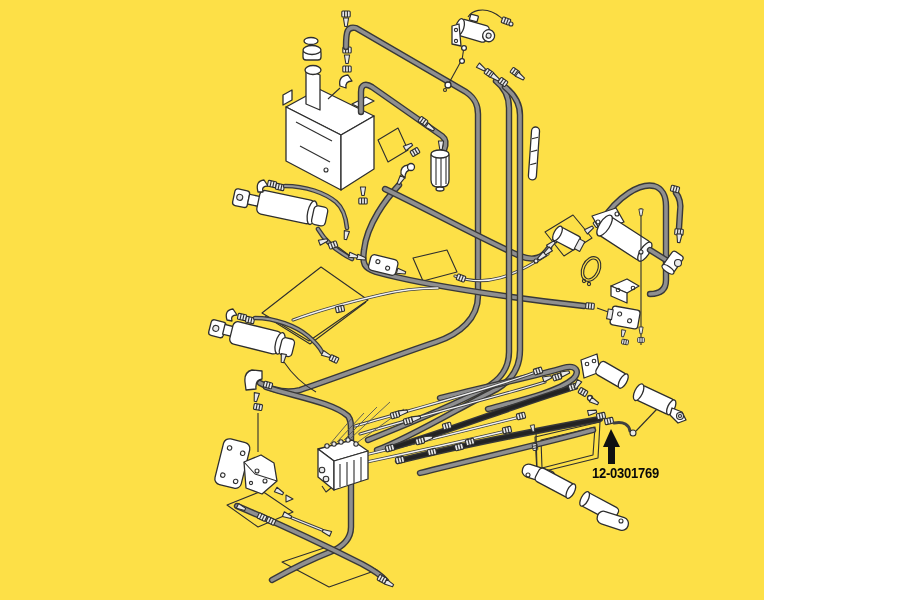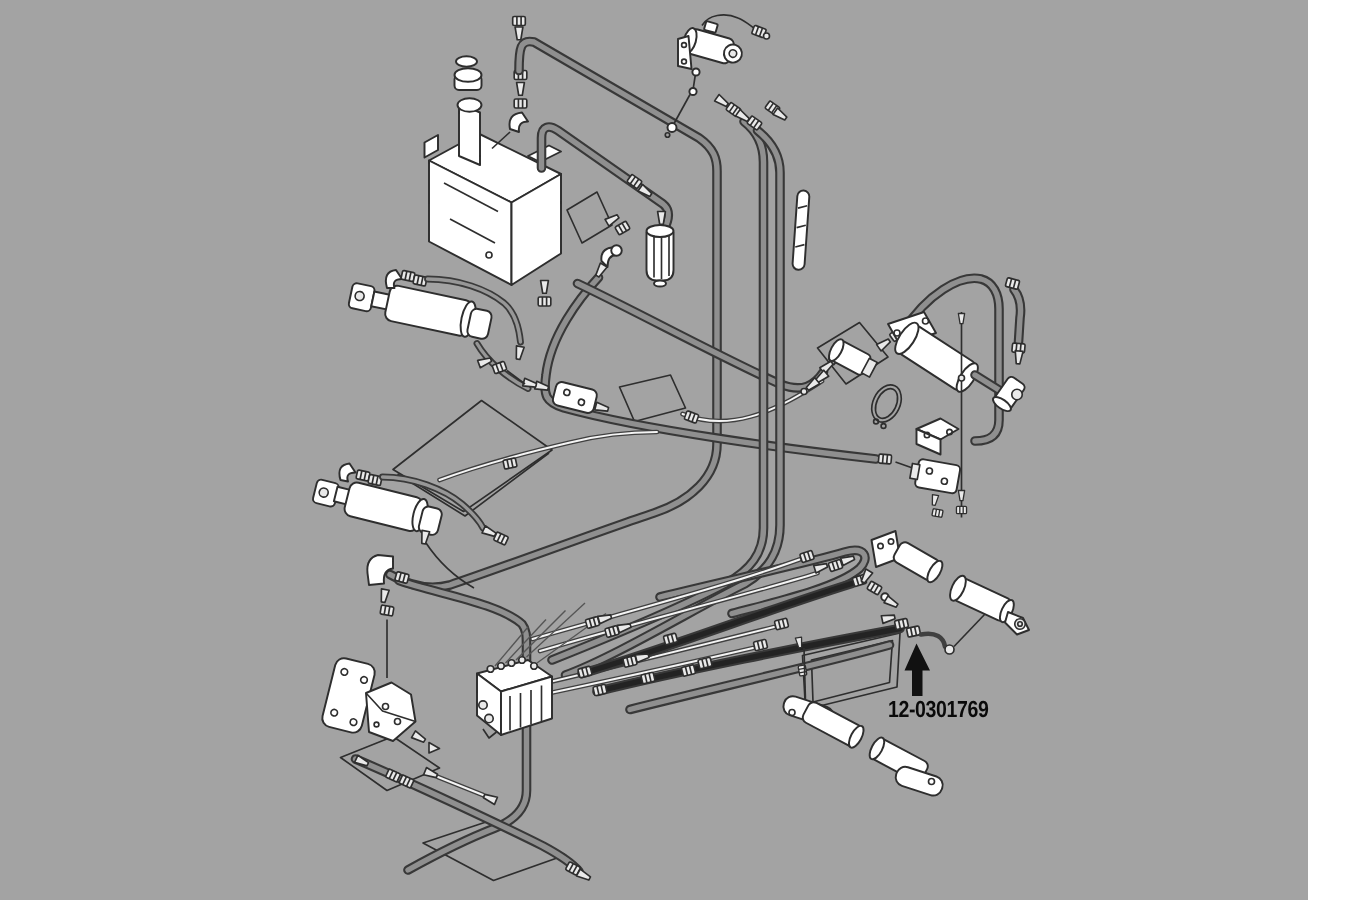--- a/index.html
+++ b/index.html
@@ -1,16 +1,16 @@
 <!DOCTYPE html>
 <html><head>
 <meta charset="utf-8">
 <style>
   html,body{margin:0;padding:0;background:#ffffff;}
-  .stage{position:relative;width:872px;height:600px;background:#a3a3a3;overflow:hidden;}
+  .stage{position:relative;width:764px;height:600px;background:#fde047;overflow:hidden;}
   svg{display:block;}
   
   .o{stroke:#383838;stroke-width:6.4;fill:none;stroke-linecap:round;stroke-linejoin:round;}
   .c{stroke:#8f8f8f;stroke-width:3.6;fill:none;stroke-linecap:round;stroke-linejoin:round;}
   .cd{stroke:#232323;stroke-width:3.6;fill:none;stroke-linecap:round;stroke-linejoin:round;}
   
   .om{stroke:#3a3a3a;stroke-width:4.6;fill:none;stroke-linecap:round;stroke-linejoin:round;}
   .cm{stroke:#979797;stroke-width:2.2;fill:none;stroke-linecap:round;stroke-linejoin:round;}
   
   .tb{stroke:#404040;stroke-width:3.1;fill:none;stroke-linecap:round;stroke-linejoin:round;}

